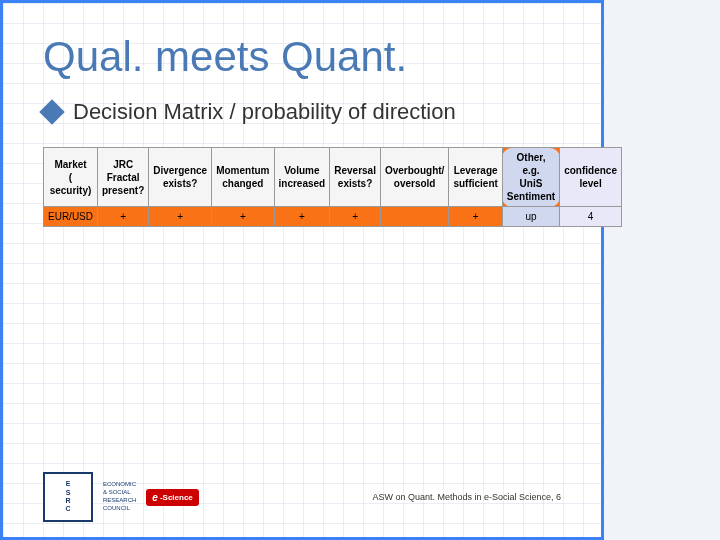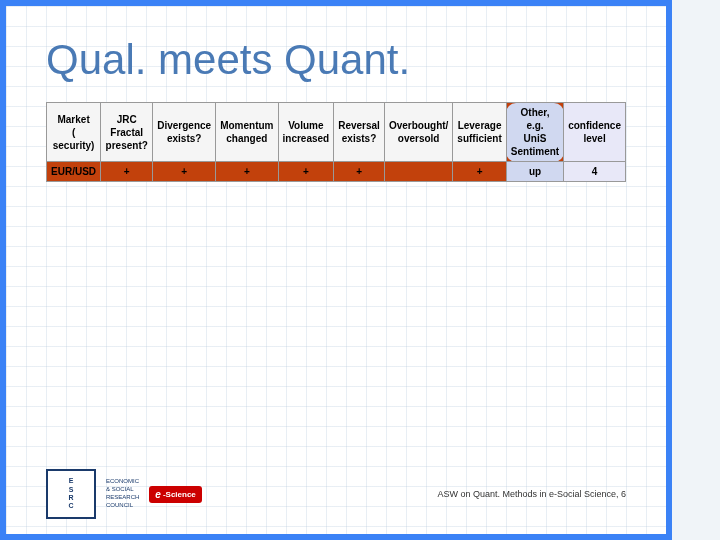--- a/index.html
+++ b/index.html
@@ -7,26 +7,26 @@
     body {
       width: 720px;
       height: 540px;
       background: #f0f4f8;
       font-family: Arial, sans-serif;
       overflow: hidden;
       position: relative;
     }
 
     .slide {
-      width: 672px;
+      width: 604px;
       height: 540px;
       background: white;
       position: relative;
       padding: 30px 40px 20px 40px;
-      border: 6px solid #3b82f6;
+      border: 3px solid #3b82f6;
     }
 
     
     .slide::before {
       content: '';
       position: absolute;
       top: 0; left: 0; right: 0; bottom: 0;
       background-image:
         linear-gradient(rgba(180,200,220,0.3) 1px, transparent 1px),
         linear-gradient(90deg, rgba(180,200,220,0.3) 1px, transparent 1px);
@@ -69,30 +69,29 @@
     .table-container {
       position: relative;
       z-index: 1;
       margin-top: 5px;
     }
 
     table {
       border-collapse: collapse;
       width: 100%;
       font-size: 10px;
-      background: #c2410c;
+      background: #f97316;
     }
 
     table th, table td {
       border: 1px solid #999;
       padding: 3px 4px;
       text-align: center;
       vertical-align: middle;
       line-height: 1.3;
-      font-weight: bold;
     }
 
     table th {
       background: #f5f5f5;
       font-weight: bold;
     }
 
     .col-other-header {
       background: #d0d8f0;
       border-radius: 10px;
@@ -167,20 +166,24 @@
       color: #333;
     }
   </style>
 </head>
 <body>
 
 <div class="slide">
 
   <h1 class="title">Qual. meets Quant.</h1>
 
+  <div class="subtitle-row">
+    <div class="diamond-icon"></div>
+    <span class="subtitle">Decision Matrix / probability of direction</span>
+  </div>
 
   <div class="table-container">
     <table>
       <thead>
         <tr>
           <th>Market<br>( security)</th>
           <th>JRC Fractal<br>present?</th>
           <th>Divergence<br>exists?</th>
           <th>Momentum<br>changed</th>
           <th>Volume<br>increased</th>

